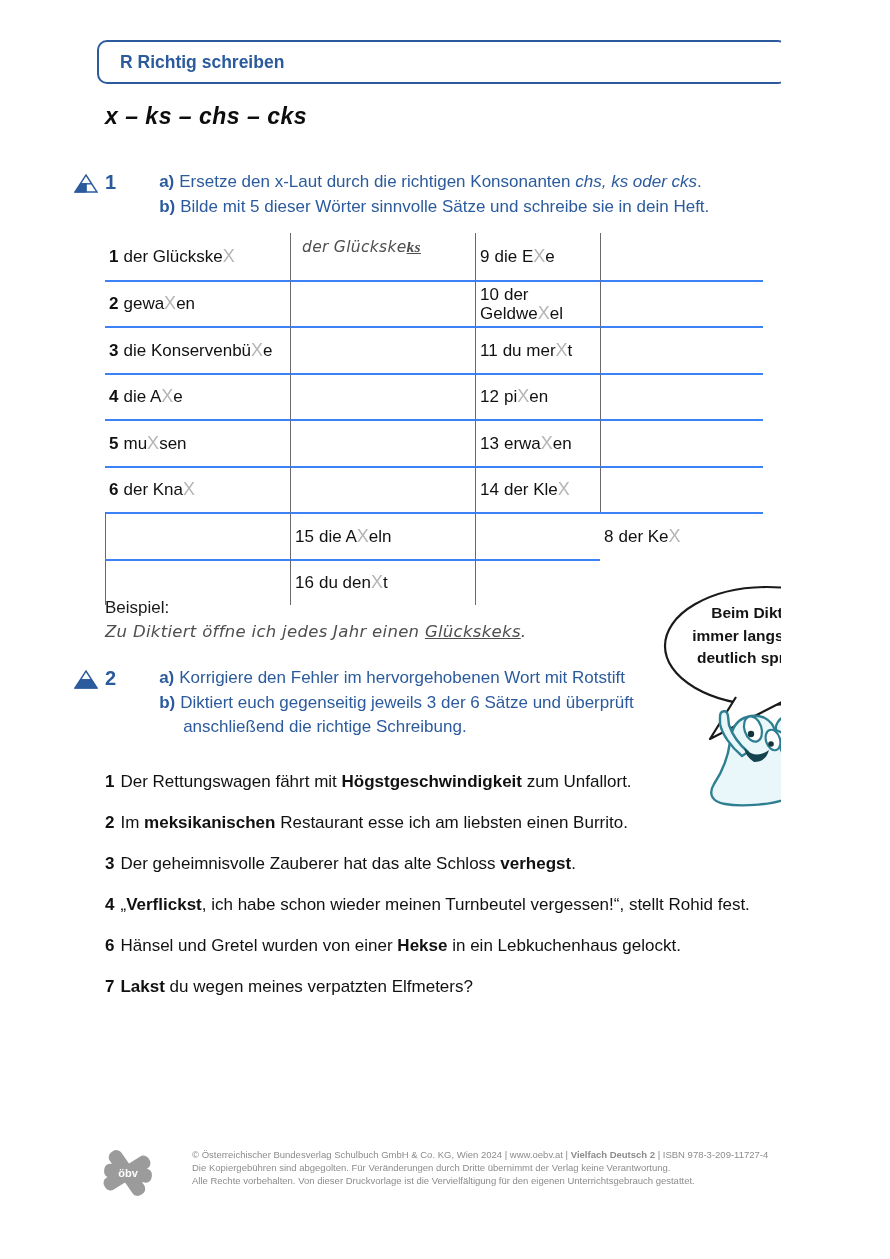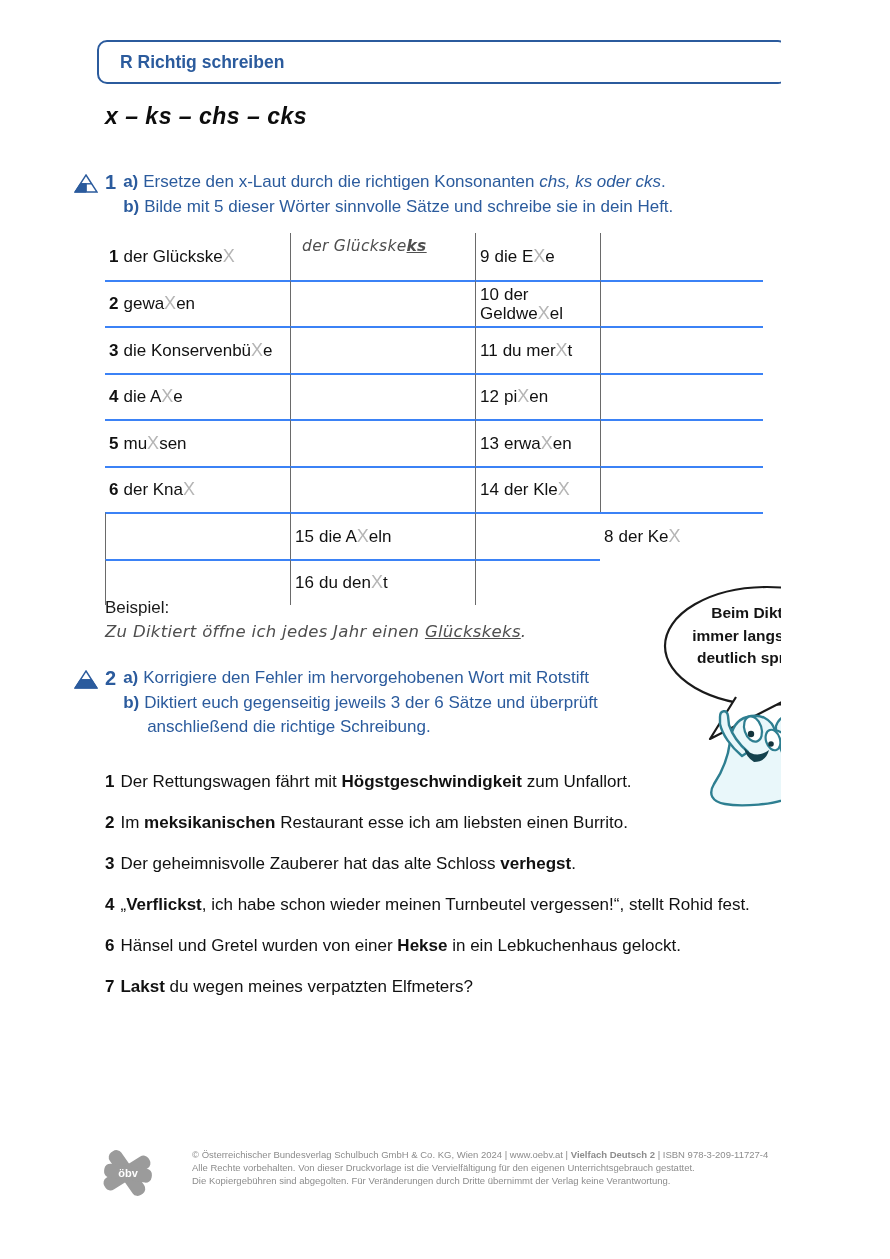--- a/index.html
+++ b/index.html
@@ -11,42 +11,42 @@
         border:2.5px solid #2b5b9d;border-radius:10px;display:flex;align-items:center;
         padding-left:21px;color:#2b5b9d;font-weight:bold;font-size:17.5px;}
 
   .title{position:absolute;left:105px;top:103px;font-size:23px;font-weight:bold;
          font-style:italic;color:#0d0d0d;letter-spacing:0.5px;}
 
   
   .ex{position:absolute;display:flex;color:#2b5b9d;}
   .ex .icon{margin-top:4px;flex:0 0 auto;}
   .exnum{font-size:20px;font-weight:bold;margin:0 7px 0 7px;line-height:24px;}
-  .ex-lines{font-size:17px;line-height:24.5px;}
+  .ex-lines{font-size:17px;line-height:24.5px;margin-left:36px;}
   .lbl{font-weight:bold;margin-right:5px;}
   .cont{padding-left:24px;}
   .it{font-style:italic;}
 
   
   .wtable{position:absolute;left:105px;top:233px;display:grid;
           grid-template-columns:185px 185px 125px 163px;grid-auto-rows:46.5px;}
   .cell{display:flex;align-items:center;padding:2px 6px 2px 4px;
         font-size:17px;line-height:19px;box-sizing:border-box;}
   .cell .txt{display:inline;}
   .cv{border-left:1.5px solid #6a6a6a;}
   .ch{border-top:2px solid #3b82f6;}
   .anscell{align-items:flex-start;padding-top:4px;padding-left:11px;}
   .wnum{margin-right:5px;}
   .b{font-weight:bold;}
   .xg{color:#b5b5b5;font-size:1.06em;}
 
   
   .hw{font-family:"DejaVu Sans",sans-serif;font-style:italic;color:#4f4f4f;
       letter-spacing:0.3px;font-size:15.5px;}
-  .hw-mark{font-weight:bold;text-decoration:underline;}
+  .hw-mark{font-weight:bold;text-decoration:underline;font-family:Liberation Serif, serif;}
   .hw-u{text-decoration:underline;}
 
   .beispiel{position:absolute;left:105px;top:598px;}
   .beispiel .blabel{font-size:17px;color:#1a1a1a;}
   .beispiel .hwline{font-size:16.5px;margin-top:4px;}
 
   
   .bubble-svg{position:absolute;left:650px;top:582px;}
   .bubble-text{position:absolute;left:663px;top:602px;width:205px;text-align:center;
                font-size:15.5px;line-height:22.5px;color:#141414;font-weight:bold;}
@@ -212,18 +212,18 @@
     <svg class="flogo" width="60" height="54" viewBox="0 0 60 54">
       <g fill="#9b9b9b">
         <rect x="3" y="20" width="52" height="14" rx="6" transform="rotate(-32 29 27)"></rect>
         <rect x="3" y="20" width="52" height="14" rx="6" transform="rotate(55 29 27)"></rect>
         <rect x="6" y="20" width="48" height="14" rx="6" transform="rotate(8 29 27)"></rect>
       </g>
       <text x="30" y="31" text-anchor="middle" font-family="Liberation Sans, sans-serif" font-size="11" font-weight="bold" fill="#ffffff">öbv</text>
     </svg>
     <div class="ftext">
       <div><span>© Österreichischer Bundesverlag Schulbuch GmbH &amp; Co. KG, Wien 2024 | www.oebv.at | </span><span class="b">Vielfach Deutsch 2</span><span> | ISBN 978-3-209-11727-4</span></div>
+      <div>Die Kopiergebühren sind abgegolten. Für Veränderungen durch Dritte übernimmt der Verlag keine Verantwortung.</div>
       <div>Alle Rechte vorbehalten. Von dieser Druckvorlage ist die Vervielfältigung für den eigenen Unterrichtsgebrauch gestattet.</div>
-      <div>Die Kopiergebühren sind abgegolten. Für Veränderungen durch Dritte übernimmt der Verlag keine Verantwortung.</div>
     </div>
   </div>
 
 </div>
 
 </body></html>

